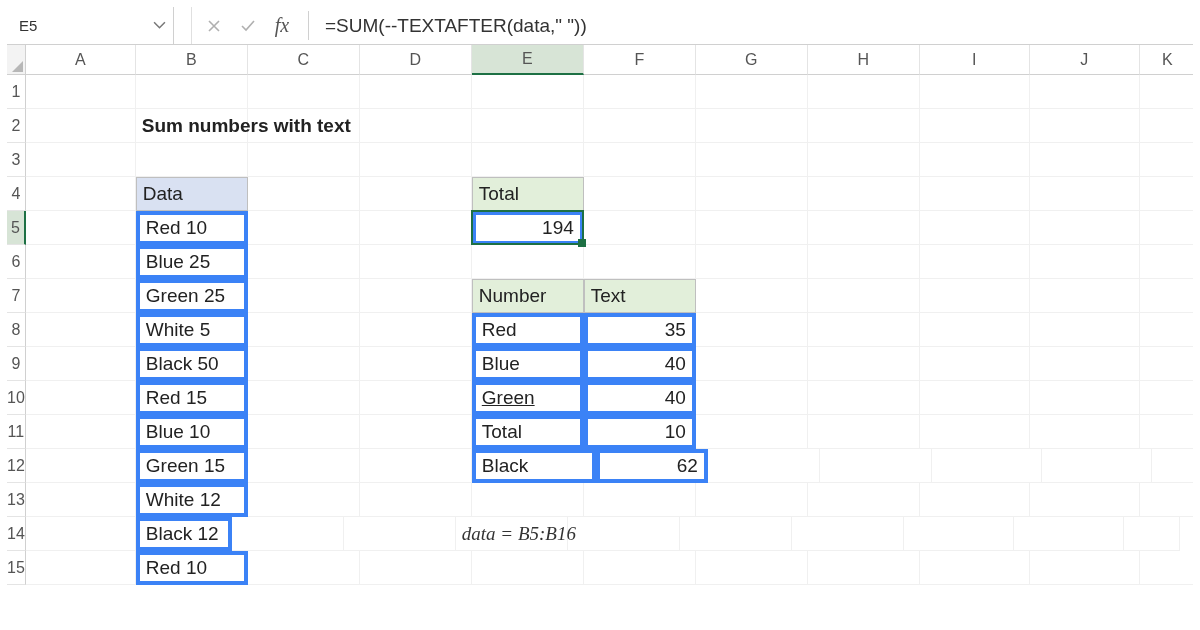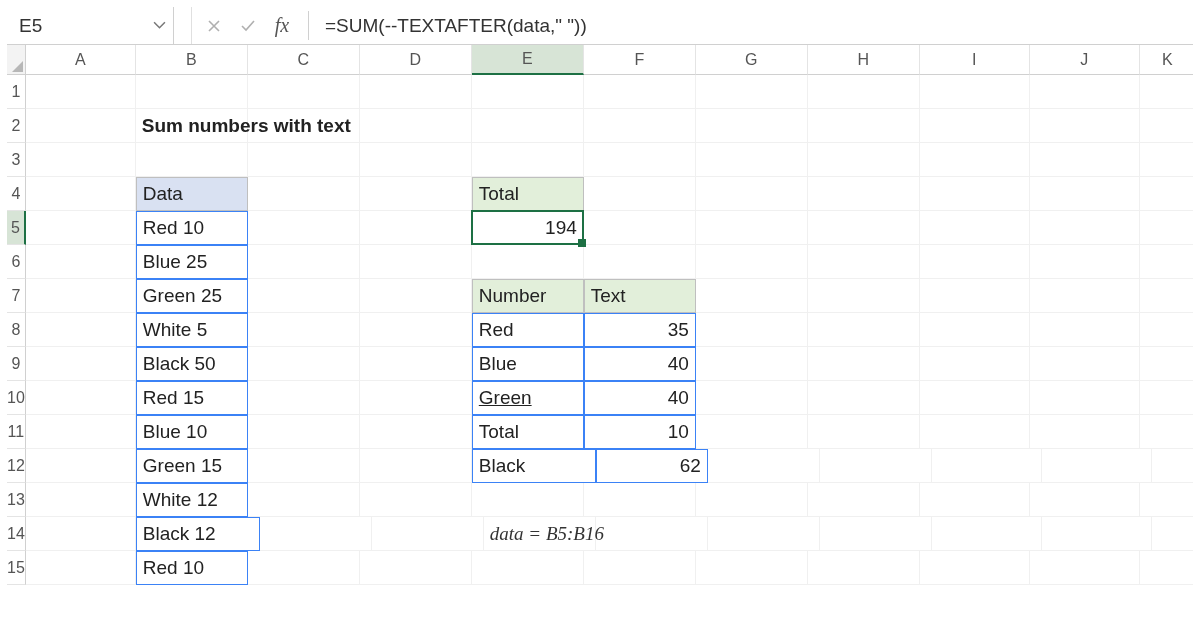--- a/index.html
+++ b/index.html
@@ -2,21 +2,21 @@
 <html><head>
 <meta charset="utf-8">
 <style>
   * { box-sizing: border-box; margin: 0; padding: 0; }
   html, body { width: 1200px; height: 630px; overflow: hidden; font-family: "Segoe UI", Arial, sans-serif; background: #fff; }
   body { border: 7px solid #fff; }
 
   
   .formula-bar { display: flex; align-items: stretch; height: 38px; border-bottom: 1px solid #d0d0d0; background: #fff; }
   .name-box-wrap { display: flex; align-items: center; border-right: 1px solid #d0d0d0; }
-  .name-box { width: 138px; height: 100%; border: none; padding: 0 12px; font-size: 19px; color: #333; background: transparent; }
+  .name-box { width: 138px; height: 100%; border: none; padding: 0 12px; font-size: 15px; color: #333; background: transparent; }
   .name-box-arrow { width: 28px; display: flex; align-items: center; justify-content: center; }
   .name-box-arrow svg { width: 13px; height: 13px; }
   .fb-sep { width: 18px; border-right: 1px solid #e0e0e0; }
   .fb-btns { display: flex; align-items: center; gap: 10px; padding: 0 10px; }
   .fb-btn { width: 24px; height: 24px; display: flex; align-items: center; justify-content: center; color: #a0a0a0; }
   .fb-btn.fx { font-family: "Times New Roman", serif; font-style: italic; font-size: 20px; color: #555; }
   .fb-btn svg { width: 16px; height: 16px; }
   .fb-divider { width: 1px; background: #d0d0d0; margin: 4px 4px; }
   .formula-input { flex: 1; border: none; padding: 0 12px; font-size: 19px; color: #333; background: transparent; }
 
@@ -35,21 +35,21 @@
 
   .cells { position: relative; width: 100%; }
   .row { display: flex; height: 34px; }
   .cell { border-right: 1px solid #f0f0f0; border-bottom: 1px solid #f0f0f0; padding: 0 6px; display: flex; align-items: center; font-size: 19px; color: #222; overflow: visible; white-space: nowrap; }
   .cell.bold { font-weight: 600; }
   .cell.ital { font-style: italic; font-family: "Times New Roman", serif; font-size: 19px; color: #333; }
   .cell.r { justify-content: flex-end; }
 
   .blue-hdr { background: #d9e1f2; border: 1px solid #bfbfbf; font-weight: 400; }
   .green-hdr { background: #e2efda; border: 1px solid #bfbfbf; }
-  .tbl-cell { border: 1px solid #3b82f6; }
+  .tbl-cell { border: 4px solid #3b82f6; }
 
   .colA { width: 110px; }
   .colB { width: 112px; }
   .colC { width: 112px; }
   .colD { width: 112px; }
   .colE { width: 112px; }
   .colF { width: 112px; }
   .colG { width: 112px; }
   .colH { width: 112px; }
   .colI { width: 110px; }
@@ -292,21 +292,21 @@
           <div class="cell colE" style="width: 112px;"></div>
           <div class="cell colF" style="width: 112px;"></div>
           <div class="cell colG" style="width: 112px;"></div>
           <div class="cell colH" style="width: 112px;"></div>
           <div class="cell colI" style="width: 110px;"></div>
           <div class="cell colJ" style="width: 110px;"></div>
           <div class="cell colK" style="width: 56px;"></div>
         </div>
         <div class="row">
           <div class="cell colA" style="width: 110px;"></div>
-          <div class="cell colB tbl-cell" style="width: 124px;">Black 12</div>
+          <div class="cell colB tbl-cell" style="width: 96px;">Black 12</div>
           <div class="cell colC" style="width: 112px;"></div>
           <div class="cell colD" style="width: 112px;"></div>
           <div class="cell colE ital" style="width: 112px;">data = B5:B16</div>
           <div class="cell colF" style="width: 112px;"></div>
           <div class="cell colG" style="width: 112px;"></div>
           <div class="cell colH" style="width: 112px;"></div>
           <div class="cell colI" style="width: 110px;"></div>
           <div class="cell colJ" style="width: 110px;"></div>
           <div class="cell colK" style="width: 56px;"></div>
         </div>

